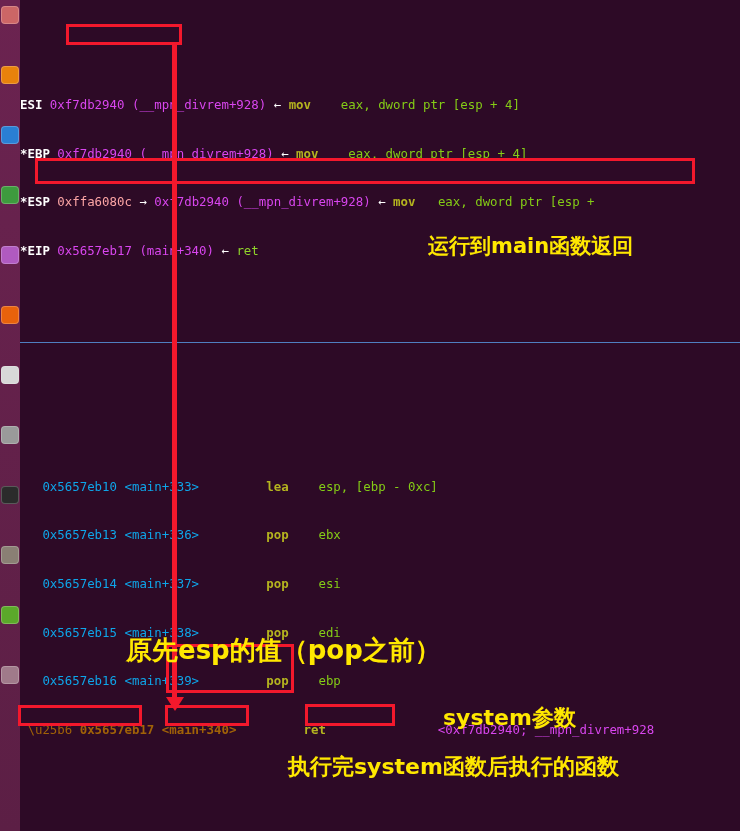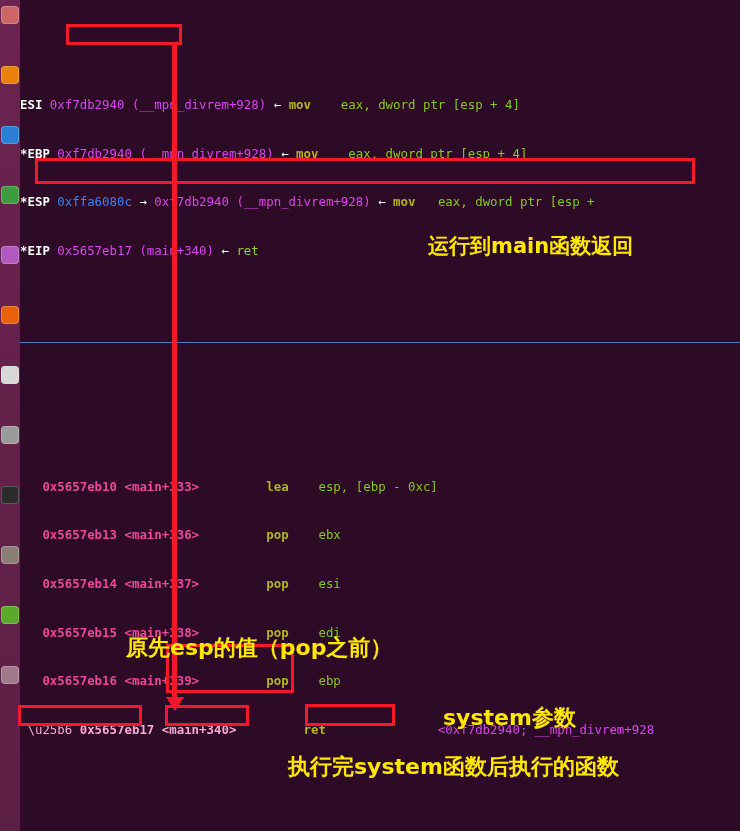--- a/index.html
+++ b/index.html
@@ -26,26 +26,26 @@
     background:#2d0a26;color:#e8e2e6;
     font-size:12.4px;line-height:16.2px;
     white-space:pre;overflow:hidden;
   }
   .row{height:16.2px;position:relative;}
 
   
   .c-red{color:#d946ef;}
   .c-reg{color:#ffffff;font-weight:bold;}
   .c-olive{color:#b4b41f;font-weight:bold;}
-  .c-green{color:#f9a8d4;}
+  .c-green{color:#a16207;}
   .c-lgreen{color:#8fd32a;}
   .c-blue{color:#84cc16;}
-  .c-white{color:#ec4899;font-weight:bold;}
+  .c-white{color:#0ea5e9;}
   .c-arrow{color:#ffffff;}
-  .c-addr{color:#3b82f6;}
+  .c-addr{color:#fca5a5;}
   .bold{font-weight:bold;}
 
   .hr{border-top:1px solid #4f7fc0;height:0;margin:2px 0 2px 0;}
 
   
   #overlay{position:absolute;left:0;top:0;width:740px;height:831px;
            pointer-events:none;z-index:20;}
   .rbox{position:absolute;border:3px solid #f3182c;box-sizing:border-box;}
   .rline{position:absolute;background:#f3182c;}
   .cn{
@@ -144,17 +144,17 @@
 
   <div class="rbox" style="left:166px;top:644px;width:128px;height:49px;"></div>
 
   <div class="rbox" style="left:18px;top:705px;width:124px;height:21px;"></div>
 
   <div class="rbox" style="left:165px;top:705px;width:84px;height:21px;"></div>
 
   <div class="rbox" style="left:305px;top:704px;width:90px;height:22px;"></div>
 
   <div class="cn" style="left:428px;top:192px;font-size:21px;margin-top:40px;">运行到main函数返回</div>
-  <div class="cn" style="left:126px;top:633px;font-size:22px;text-align:right;">原先esp的值（pop之前）</div>
+  <div class="cn" style="left:126px;top:633px;font-size:26px;text-align:right;">原先esp的值（pop之前）</div>
   <div class="cn" style="left:443px;top:703px;font-size:22px;">system参数</div>
   <div class="cn" style="left:288px;top:752px;font-size:22px;">执行完system函数后执行的函数</div>
 
 </div>
 
 </body></html>

